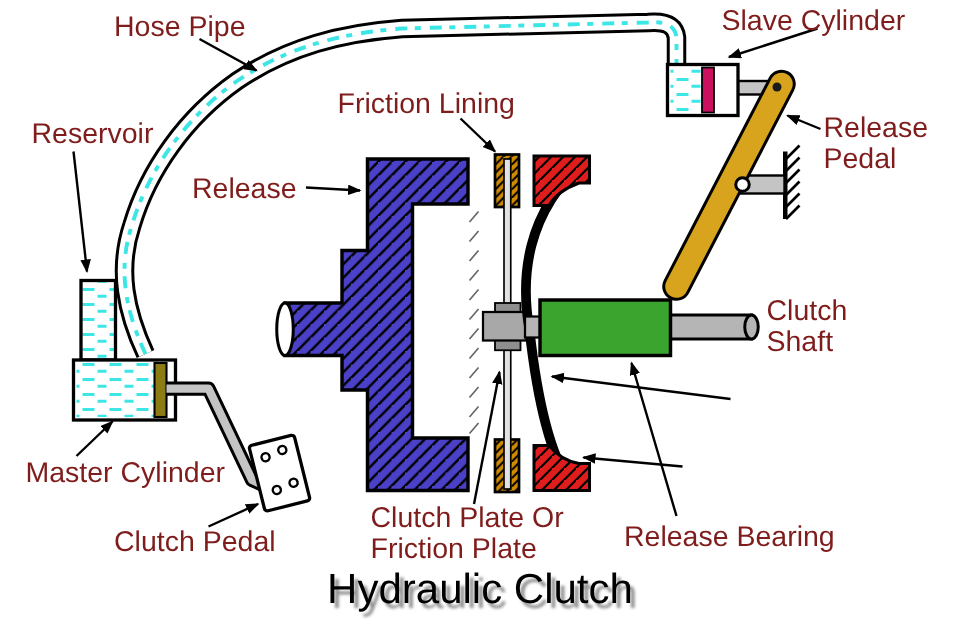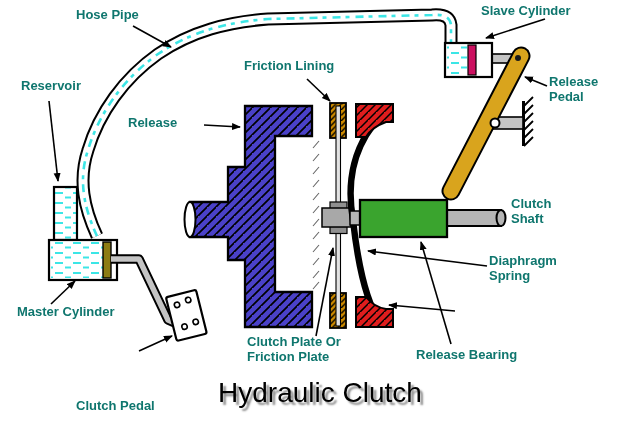--- a/index.html
+++ b/index.html
@@ -1,19 +1,19 @@
 <!DOCTYPE html>
 <html><head>
 <meta charset="utf-8">
 <style>
   html,body{margin:0;padding:0;background:#fff;}
   .canvas{position:relative;width:640px;height:427px;background:#ffffff;overflow:hidden;
           font-family:"Liberation Sans",sans-serif;}
   .canvas svg{position:absolute;left:0;top:0;}
-  .lbl{position:absolute;font-weight:bold;font-size:13px;line-height:1.12;color:#0f766e;
+  .lbl{position:absolute;font-weight:normal;font-size:19px;line-height:1.12;color:#7f1d1d;
        white-space:pre-line;letter-spacing:0px;}
   .lbl.center{text-align:left;}
   .title{position:absolute;left:0;right:0;top:377px;text-align:center;font-weight:normal;
          font-size:28px;color:#000;text-shadow:3px 3px 2px #909090;}
 </style>
 </head>
 <body>
 
 <div class="canvas">
 
@@ -123,29 +123,27 @@
     <line x1="451" y1="344" x2="421" y2="242" marker-end="url(#arr)"></line>
     <line x1="316" y1="336" x2="333" y2="248" marker-end="url(#arr)"></line>
     <line x1="51" y1="304" x2="75" y2="281" marker-end="url(#arr)"></line>
     <line x1="139" y1="351" x2="172" y2="336" marker-end="url(#arr)"></line>
   </g>
 </svg>
 
 <div class="lbl" style="left:76px;top:8px;">Hose Pipe</div>
 <div class="lbl" style="left:481px;top:4px;">Slave Cylinder</div>
 <div class="lbl" style="left:21px;top:79px;">Reservoir</div>
-<div class="lbl" style="left:244px;top:59px;">Friction Lining</div>
+<div class="lbl" style="left:225px;top:59px;">Friction Lining</div>
 <div class="lbl" style="left:128px;top:116px;">Release</div>
 <div class="lbl" style="left:549px;top:75px;">Release
 Pedal</div>
 <div class="lbl" style="left:511px;top:197px;">Clutch
 Shaft</div>
-<div class="lbl" style="left:489px;top:254px;">Diaphragm
-Spring</div>
 <div class="lbl" style="left:416px;top:348px;">Release Bearing</div>
 <div class="lbl center" style="left:247px;top:335px;width:140px;">Clutch Plate Or
 Friction Plate</div>
 <div class="lbl" style="left:17px;top:305px;">Master Cylinder</div>
-<div class="lbl" style="left:76px;top:351px;margin-top:48px;">Clutch Pedal</div>
+<div class="lbl" style="left:76px;top:351px;">Clutch Pedal</div>
 
 <div class="title">Hydraulic Clutch</div>
 
 </div>
 
 </body></html>

